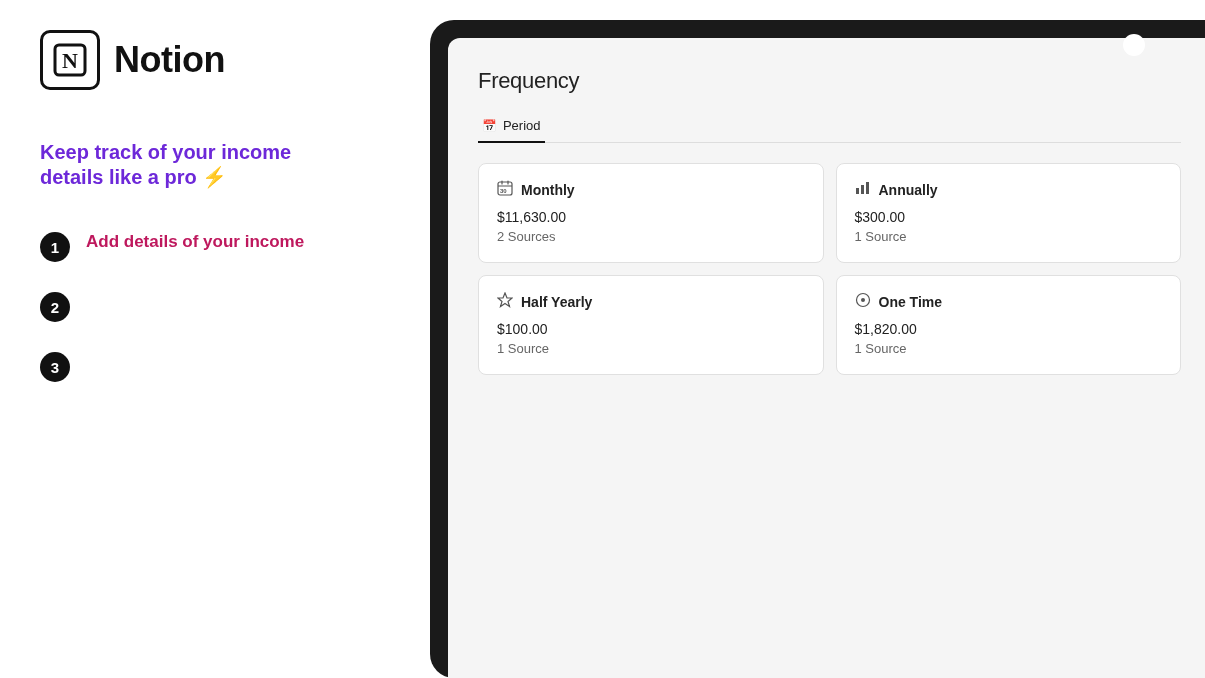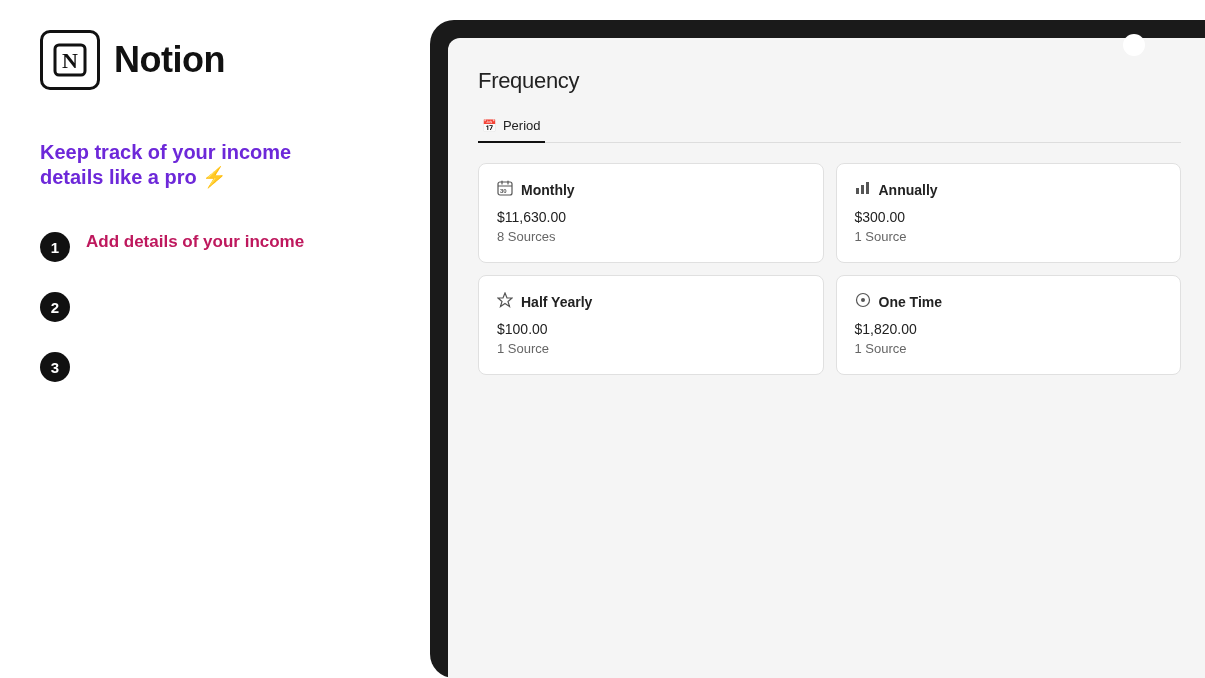--- a/index.html
+++ b/index.html
@@ -282,21 +282,21 @@
                   <rect x="1" y="2" width="14" height="13" rx="2" stroke="#555" stroke-width="1.2"></rect>
                   <line x1="5" y1="1" x2="5" y2="4" stroke="#555" stroke-width="1.2" stroke-linecap="round"></line>
                   <line x1="11" y1="1" x2="11" y2="4" stroke="#555" stroke-width="1.2" stroke-linecap="round"></line>
                   <line x1="1" y1="6" x2="15" y2="6" stroke="#555" stroke-width="1.2"></line>
                   <text x="3" y="13" font-size="6" fill="#555" font-weight="700">30</text>
                 </svg>
             </span>
             <span class="card-title">Monthly</span>
           </div>
           <div class="card-amount">$11,630.00</div>
-          <div class="card-source">8 Sources</div>
+          <div class="card-source">2 Sources</div>
         </div>
 
 
         <div class="card">
           <div class="card-header">
             <span class="card-icon">
               <svg width="16" height="16" viewBox="0 0 16 16" fill="none">
                   <rect x="1" y="8" width="3" height="6" fill="#555"></rect>
                   <rect x="6" y="5" width="3" height="9" fill="#555"></rect>
                   <rect x="11" y="2" width="3" height="12" fill="#555"></rect>

